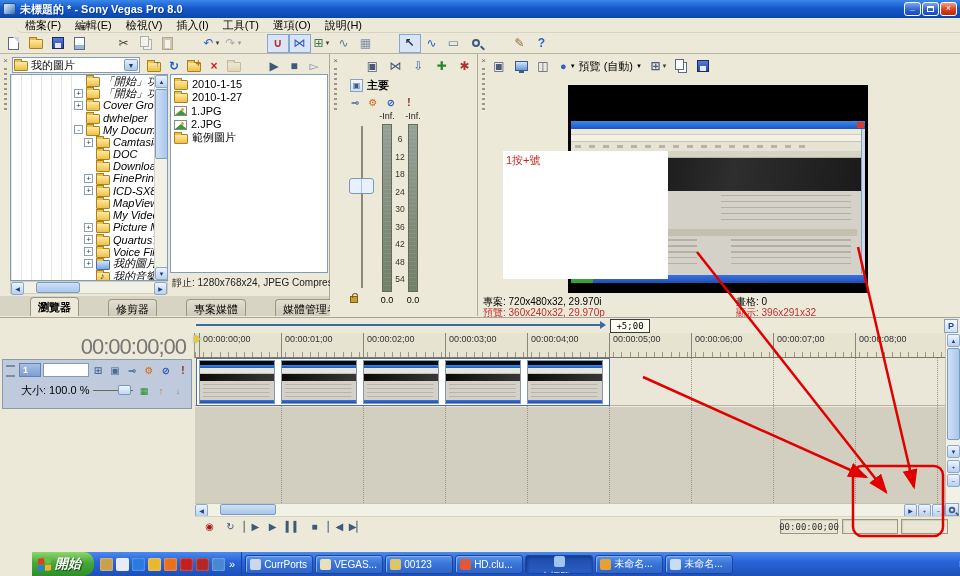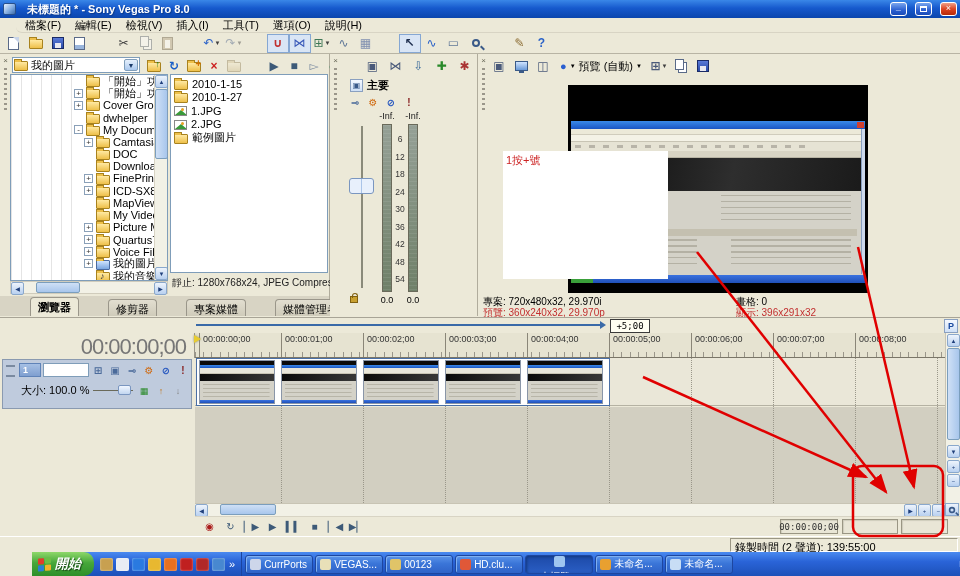--- a/index.html
+++ b/index.html
@@ -2,21 +2,21 @@
 <html><head>
 <meta charset="utf-8">
 <style>
 *{box-sizing:border-box;margin:0;padding:0;}
 html,body{background:#777;}
 #screen{position:relative;width:960px;height:576px;overflow:hidden;background:#ece9d8;
  font-family:"Liberation Sans","DejaVu Sans",sans-serif;font-size:11px;color:#000;}
 
 
 .titlebar{position:absolute;left:0;top:0;width:960px;height:18px;display:flex;align-items:center;
- background:linear-gradient(180deg,#3a87e8 0%,#1659cd 45%,#0b46ad 100%);padding:0 3px;gap:7px;}
+ background:linear-gradient(180deg,#3a87e8 0%,#1659cd 45%,#0b46ad 100%);padding:0 3px;}
 .appicon{width:13px;height:12px;border-radius:2px;margin-right:4px;
  background:linear-gradient(135deg,#e8f2ff,#7aa6dd 60%,#3b6aa8);border:1px solid #28508c;}
 .ttext{flex:1;color:#fff;font-weight:bold;font-size:11px;text-shadow:1px 1px 1px #0a3a8c;white-space:nowrap;}
 .winbtn{width:17px;height:14px;margin-left:1px;border:1px solid #fff;border-radius:3px;color:#fff;
  font-size:9px;line-height:11px;text-align:center;background:linear-gradient(180deg,#7aa6ee,#2a5fd0 60%,#1a4cb8);}
 .winbtn.close{background:linear-gradient(180deg,#f0a088,#dd4422 50%,#b52a0a);}
 .winbtn.mini{line-height:8px;font-weight:bold;}
 .winbtn.rest i{display:block;width:7px;height:6px;border:1px solid #fff;border-top-width:2px;margin:3px auto 0;}
 
 
@@ -64,21 +64,21 @@
 #p-preview{left:478px;width:482px;}
 
 
 .combo{position:absolute;left:12px;top:3px;width:128px;height:16px;background:#fff;border:1px solid #7f9db9;display:flex;align-items:center;padding:0 1px;}
 .combo .ctext{flex:1;padding-left:3px;white-space:nowrap;overflow:hidden;}
 .combo .cbtn{width:14px;height:12px;background:linear-gradient(#e6f0fc,#aac8ee);border:1px solid #7f9db9;border-radius:2px;
  font-size:7px;text-align:center;line-height:11px;color:#1a3a6a;}
 .btoolbar{position:absolute;left:144px;top:3px;height:18px;display:flex;align-items:center;}
 .btoolbar .tb{width:20px;}
 .treebox{position:absolute;left:10px;top:20px;width:158px;height:207px;background:#fff;border:1px solid #7f9db9;overflow:hidden;
- background-image:repeating-linear-gradient(90deg,#e4e4e4 0 1px,transparent 1px 10px);background-size:70px 100%;background-repeat:no-repeat;}
+ background-image:repeating-linear-gradient(90deg,#e4e4e4 0 1px,transparent 1px 10px);background-size:70px 100%;background-repeat:no-repeat;font-style:italic;}
 .trow{height:12.2px;display:flex;align-items:center;gap:3px;white-space:nowrap;font-size:11px;}
 .trow.lv0{padding-left:63px;}
 .trow.lv1{padding-left:73px;}
 .exp{flex:0 0 9px;height:9px;border:1px solid #8aa0b8;background:#fff;font-size:8px;line-height:7px;text-align:center;color:#333;}
 .exp:empty{visibility:hidden;}
 .fold{flex:0 0 14px;}
 .fold.fp{background:linear-gradient(#d0e4ff,#7aa6e0);border-color:#4a6aa0;}
 .fold.fm:after{content:"♪";position:absolute;left:3px;top:-2px;font-size:9px;color:#444;}
 .vscroll{position:absolute;right:0;top:0;width:13px;bottom:0;background:#f2f1e6;border-left:1px solid #d8d4c4;}
 .sbtn{width:13px;height:13px;background:linear-gradient(#eef4fc,#b8d0f0);border:1px solid #8aa8cc;border-radius:2px;
@@ -998,23 +998,20 @@
 
       <span class="tpb">
         <b class="g" style="font-weight: inherit; color: rgb(61, 90, 120);">▶▏</b>
       </span>
 
     <div class="tbox" id="tbox1">00:00:00;00</div>
     <div class="tbox" id="tbox2"></div>
     <div class="tbox" id="tbox3"></div>
   </div>
 
-  <div class="statusbar">
-    <div class="statcell">錄製時間 (2 聲道): 139:55:00</div>
-  </div>
 
   <div class="taskbar">
     <div class="startbtn">
       <span class="winflag">
           <i style="background:#e03c2c"></i>
           <i style="background:#6cbe45"></i>
           <i style="background:#2a7fd4"></i>
           <i style="background:#f0b32c"></i>
         </span>
       <span>開始</span>

